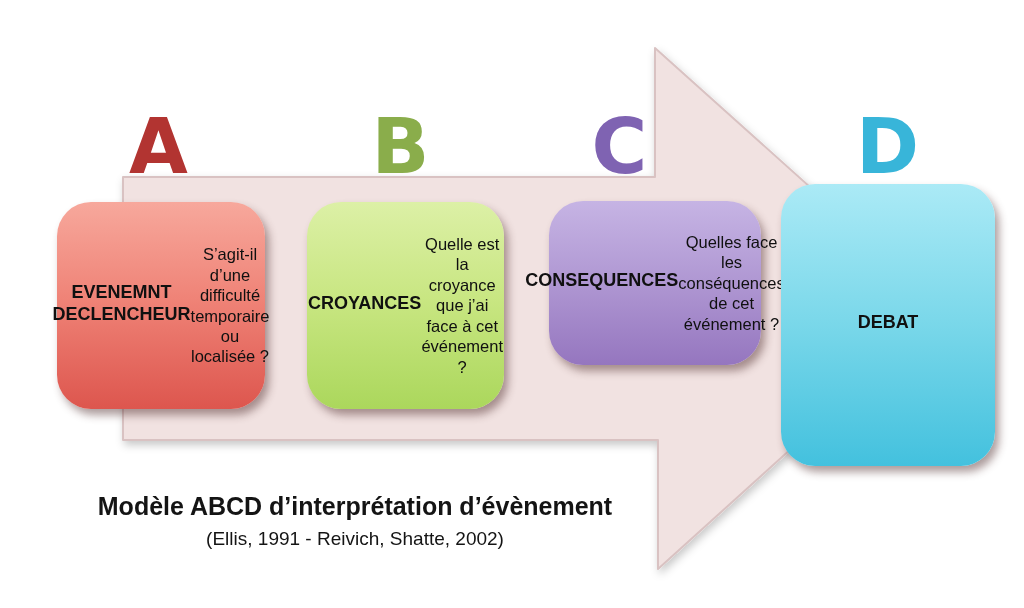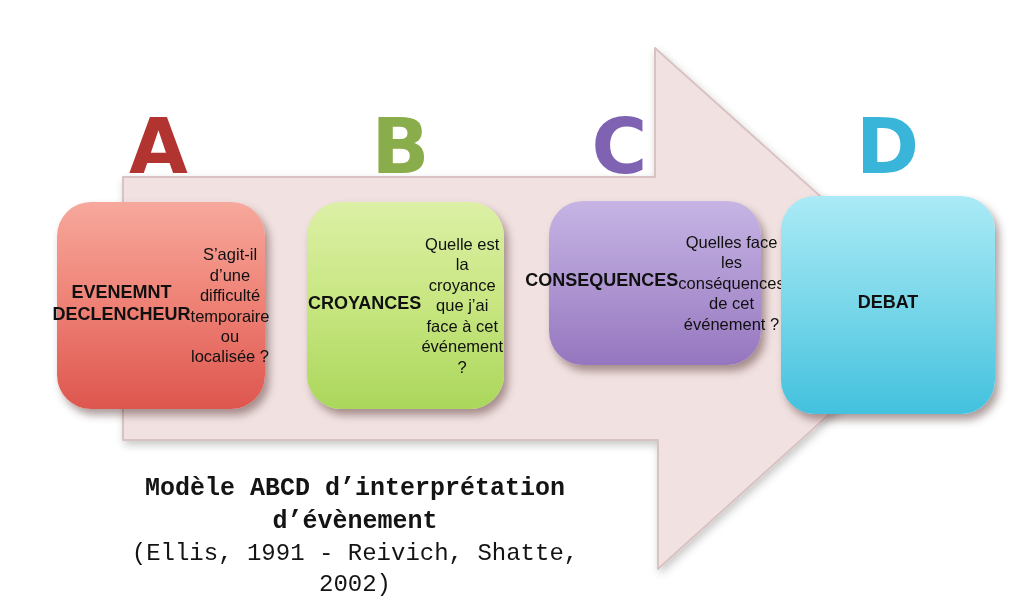--- a/index.html
+++ b/index.html
@@ -35,40 +35,40 @@
     color:#101010;
     padding:6px 20px;
     box-sizing:border-box;
   }
   .card-a{left:57px;top:202px;width:208px;height:207px;
     background:linear-gradient(180deg,#F7A89C 0%,#EF8276 48%,#DD564E 100%);}
   .card-b{left:307px;top:202px;width:197px;height:207px;
     background:linear-gradient(180deg,#DCF0A6 0%,#C8E681 48%,#ABD75C 100%);}
   .card-c{left:549px;top:201px;width:212px;height:164px;
     background:linear-gradient(180deg,#C6B4E4 0%,#B098D3 48%,#9576BF 100%);}
-  .card-d{left:781px;top:196px;width:214px;height:218px;
+  .card-d{left:781px;top:184px;width:214px;height:282px;
     background:linear-gradient(180deg,#ABEAF6 0%,#7BD8EA 48%,#43C1DE 100%);}
 
   .card-title{
     font-weight:bold;font-size:18px;line-height:1.22;
     white-space:pre-line;margin-bottom:4px;
   }
   .card-text{
     font-size:16.5px;line-height:1.24;
     white-space:pre-line;
   }
   .card-text + .card-text{margin-top:11px;}
   .card-text:empty{display:none;}
 
   .caption{
-    position:absolute;left:95px;top:472px;width:520px;
-    text-align:center;color:#141414;font-family:Liberation Mono, monospace;
+    position:absolute;left:95px;top:490px;width:520px;
+    text-align:center;color:#141414;
   }
   .caption-line1{font-weight:bold;font-size:25px;line-height:33px;}
-  .caption-line2{font-size:24px;line-height:31px;}
+  .caption-line2{font-size:19px;line-height:31px;}
 </style>
 </head>
 <body>
 
 <div class="canvas">
 
   <svg class="arrow-svg" viewBox="0 0 1024 608" aria-hidden="true">
     <defs>
       <filter id="arrowShadow" x="-8%" y="-8%" width="118%" height="118%">
         <feDropShadow dx="2" dy="4" stdDeviation="4" flood-color="#000000" flood-opacity="0.22"></feDropShadow>

